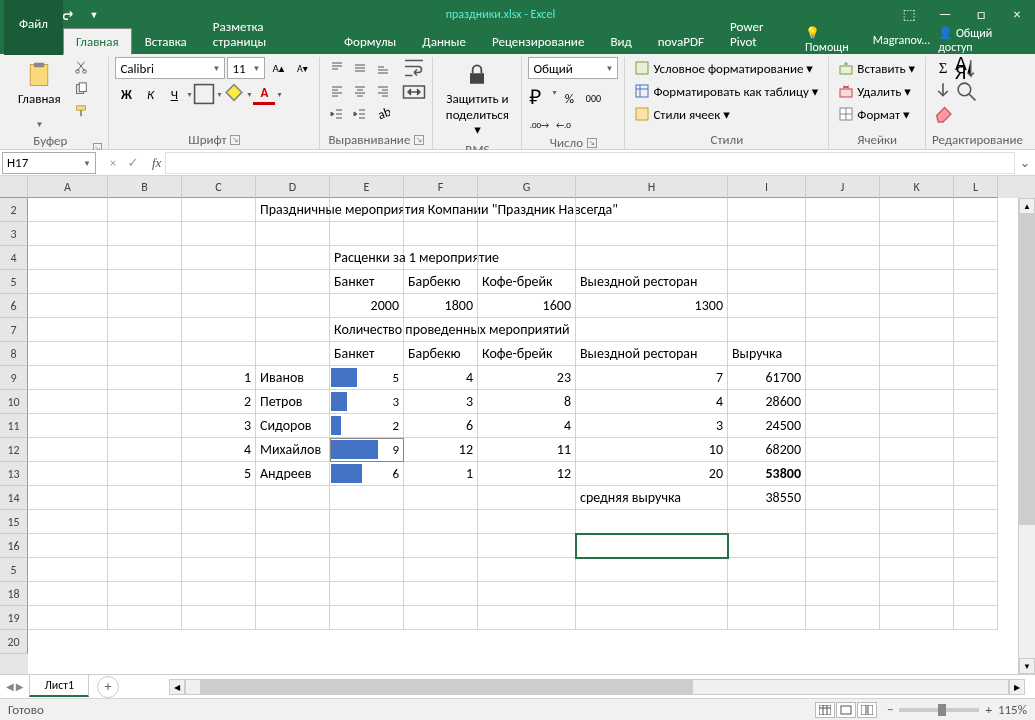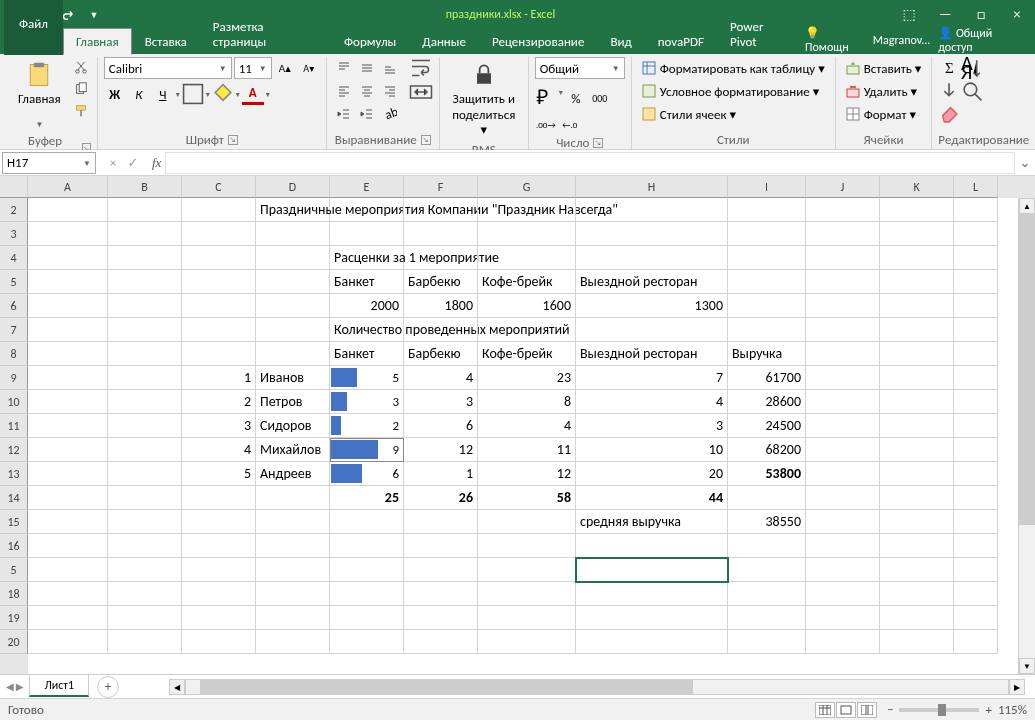--- a/index.html
+++ b/index.html
@@ -1,42 +1,42 @@
 <!DOCTYPE html>
 <html><head>
 <meta charset="utf-8">
 <style>
 *{box-sizing:border-box;margin:0;padding:0;font-family:'Segoe UI',Calibri,Arial,sans-serif;font-size:13px;user-select:none}
 body{width:1035px;height:720px;background:#fff;overflow:hidden;display:flex;flex-direction:column}
 .titlebar{height:28px;background:#217346;display:flex;align-items:center;color:#fff;padding:0 4px}
 .qat{display:flex;gap:2px;align-items:center}
 .qat-btn{width:24px;height:24px;display:flex;align-items:center;justify-content:center;color:#fff;cursor:pointer}
 .qat-btn svg{width:14px;height:14px}
-.title-text{flex:1;text-align:center;font-size:12px;color:#bef264}
+.title-text{flex:1;text-align:center;font-size:12px;color:#5eead4}
 .win-ctrls{display:flex;gap:8px}
 .win-ctrls span{width:28px;text-align:center;cursor:pointer;font-size:14px}
 .tabbar{height:26px;background:#217346;display:flex;align-items:flex-end;padding-left:4px;color:#fff;font-size:12px}
 .tab{padding:5px 12px;cursor:pointer;border:1px solid transparent;position:relative;top:1px}
 .tab.active{background:#f1f1f1;color:#217346;border-color:#888;border-bottom-color:#f1f1f1}
 .tab.file{background:#1a5c38;padding:23px 14px}
 .tab-right{margin-left:auto;display:flex;align-items:center;gap:8px;padding-right:8px}
 .tab-right span{cursor:pointer;font-size:12px}
 .ribbon{height:96px;background:#f1f1f1;border-bottom:1px solid #d4d4d4;display:flex;padding:3px 6px 0 6px;gap:0}
 .grp{border-right:1px solid #d4d4d4;padding:0 6px;display:flex;flex-direction:column;justify-content:space-between;height:92px}
 .grp-body{display:flex;gap:4px;align-items:flex-start}
 .grp-lbl{font-size:11px;color:#666;text-align:center;padding-bottom:2px;display:flex;align-items:center;justify-content:center;gap:4px}
 .grp-lbl .dlg{width:10px;height:10px;border:1px solid #999;font-size:7px;display:inline-flex;align-items:center;justify-content:center;cursor:pointer}
 .bigbtn{display:flex;flex-direction:column;align-items:center;justify-content:center;padding:4px 6px;cursor:pointer;text-align:center;font-size:11px;line-height:1.2}
 .bigbtn svg{width:28px;height:28px;margin-bottom:2px}
 .smallcol{display:flex;flex-direction:column;gap:2px}
 .smallbtn{width:20px;height:20px;display:flex;align-items:center;justify-content:center;cursor:pointer}
 .smallbtn svg{width:14px;height:14px}
 .font-row{display:flex;gap:2px;align-items:center}
 .font-sel{border:1px solid #ababab;background:#fff;height:22px;font-size:12px;padding:0 4px;display:flex;align-items:center;justify-content:space-between;cursor:pointer}
-.font-sel.name{width:128px}
+.font-sel.name{width:110px}
 .font-sel.size{width:38px}
 .font-sel .caret{font-size:8px;color:#666}
 .fmt-btn{width:22px;height:22px;display:flex;align-items:center;justify-content:center;cursor:pointer;font-size:13px}
 .fmt-btn.b{font-weight:bold}
 .fmt-btn.i{font-style:italic}
 .fmt-btn.u{text-decoration:underline}
 .align-grid{display:grid;grid-template-columns:repeat(3,22px);grid-template-rows:repeat(3,22px);gap:1px}
 .align-grid .fmt-btn svg{width:14px;height:14px}
 .wrap-col{display:flex;flex-direction:column;gap:2px;margin-left:4px}
 .wrap-btn{width:24px;height:22px;display:flex;align-items:center;justify-content:center;cursor:pointer}
@@ -330,30 +330,30 @@
     <div class="grp-lbl">
         <span>Число</span>
         <span class="dlg">↘</span>
       </div>
   </div>
 
   <div class="grp">
     <div class="grp-body" style="flex-direction:column;gap:1px">
       <div class="style-btn">
           <svg viewBox="0 0 14 14">
+            <rect x="1" y="1" width="12" height="12" fill="#e8f0d8" stroke="#7a9b4a"></rect>
+          </svg>
+          <span>Условное форматирование ▾</span>
+        </div>
+      <div class="style-btn">
+          <svg viewBox="0 0 14 14">
             <rect x="1" y="1" width="12" height="12" fill="none" stroke="#4472c4"></rect>
             <path stroke="#4472c4" d="M1 5h12M5 1v12"></path>
           </svg>
           <span>Форматировать как таблицу ▾</span>
-        </div>
-      <div class="style-btn">
-          <svg viewBox="0 0 14 14">
-            <rect x="1" y="1" width="12" height="12" fill="#e8f0d8" stroke="#7a9b4a"></rect>
-          </svg>
-          <span>Условное форматирование ▾</span>
         </div>
       <div class="style-btn">
           <svg viewBox="0 0 14 14">
             <rect x="1" y="1" width="12" height="12" fill="#fce4a8" stroke="#c49a3a"></rect>
           </svg>
           <span>Стили ячеек ▾</span>
         </div>
     </div>
     <div class="grp-lbl">
         <span>Стили</span>
@@ -658,34 +658,20 @@
         <div class="cell r" style="width: 78px; font-weight: bold;">53800</div>
         <div class="cell" style="width: 74px;"></div>
         <div class="cell" style="width: 74px;"></div>
         <div class="cell" style="width: 44px;"></div>
       </div>
       <div class="crow">
         <div class="cell" style="width: 80px;"></div>
         <div class="cell" style="width: 74px;"></div>
         <div class="cell" style="width: 74px;"></div>
         <div class="cell" style="width: 74px;"></div>
-        <div class="cell r b" style="width: 74px;">25</div>
-        <div class="cell r b" style="width: 74px;">26</div>
-        <div class="cell r b" style="width: 98px;">58</div>
-        <div class="cell r b" style="width: 152px;">44</div>
-        <div class="cell" style="width: 78px;"></div>
-        <div class="cell" style="width: 74px;"></div>
-        <div class="cell" style="width: 74px;"></div>
-        <div class="cell" style="width: 44px;"></div>
-      </div>
-      <div class="crow">
-        <div class="cell" style="width: 80px;"></div>
-        <div class="cell" style="width: 74px;"></div>
-        <div class="cell" style="width: 74px;"></div>
-        <div class="cell" style="width: 74px;"></div>
         <div class="cell" style="width: 74px;"></div>
         <div class="cell" style="width: 74px;"></div>
         <div class="cell" style="width: 98px;"></div>
         <div class="cell" style="width: 152px;">средняя выручка</div>
         <div class="cell r" style="width: 78px;">38550</div>
         <div class="cell" style="width: 74px;"></div>
         <div class="cell" style="width: 74px;"></div>
         <div class="cell" style="width: 44px;"></div>
       </div>
       <div class="crow">

